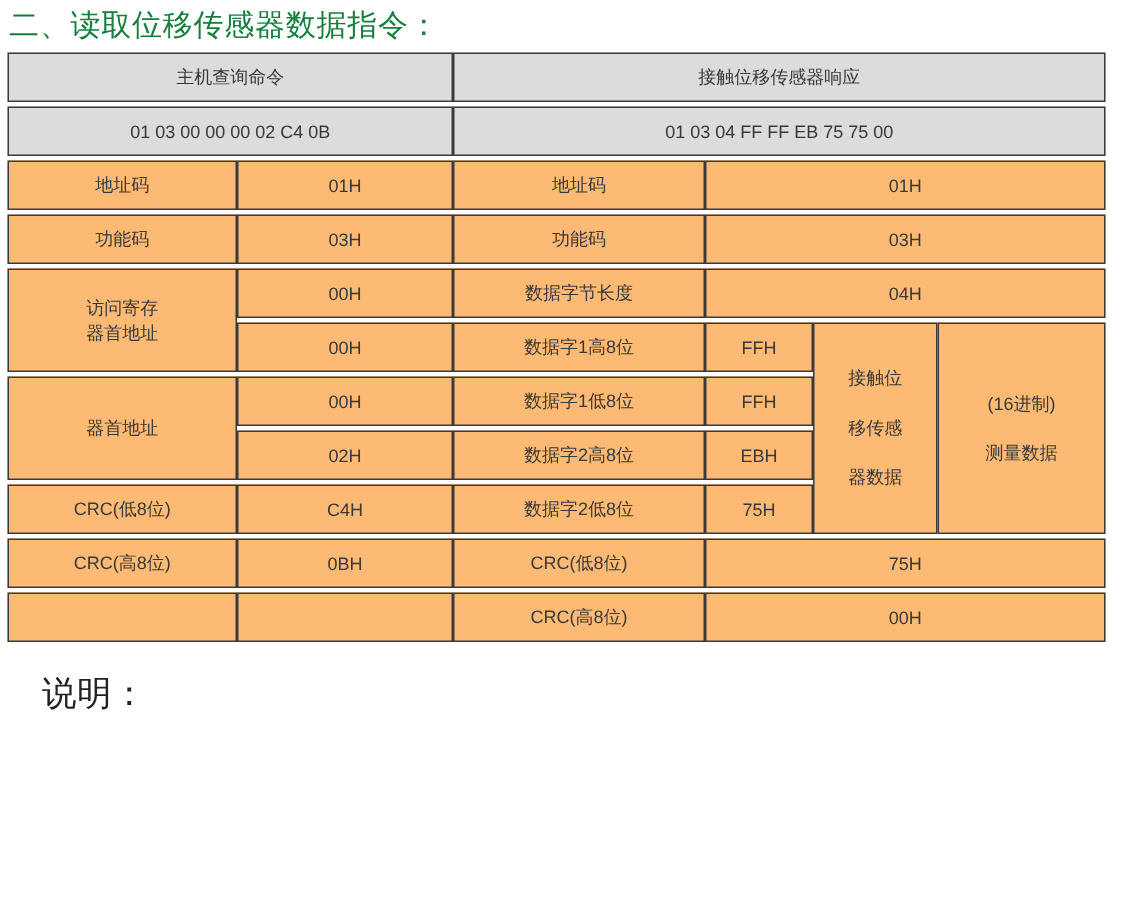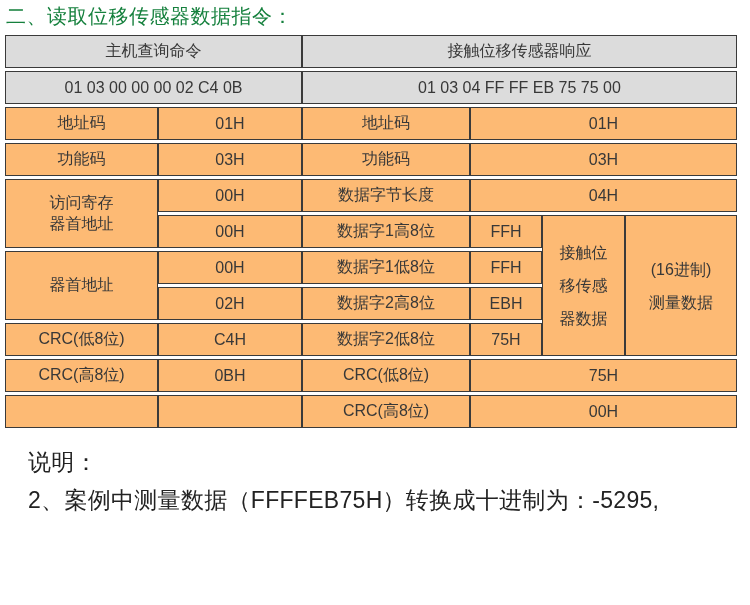--- a/index.html
+++ b/index.html
@@ -17,21 +17,21 @@
     color: #15803d;
     white-space: nowrap;
     font-family: Liberation Serif, serif;
   }
   table.protocol {
     margin: 2px 0 0 5px;
     width: 732px;
     table-layout: fixed;
     border-collapse: separate;
     border-spacing: 0 3px;
-    font-size: 16px;
+    font-size: 12px;
   }
   table.protocol td {
     border: 1.5px solid #3a3a3a;
     height: 33px;
     padding: 0 2px;
     text-align: center;
     vertical-align: middle;
     overflow: hidden;
     background: #fdba74;
   }
@@ -136,14 +136,13 @@
       <td class="lbl"></td>
       <td></td>
       <td class="lbl">CRC(高8位)</td>
       <td colspan="3">00H</td>
     </tr>
   </tbody>
 </table>
 
 <div class="notes">
   <div>说明：</div>
-  <div>2、案例中测量数据（FFFFEB75H）转换成十进制为：-5295,</div>
 </div>
 
 </body></html>

